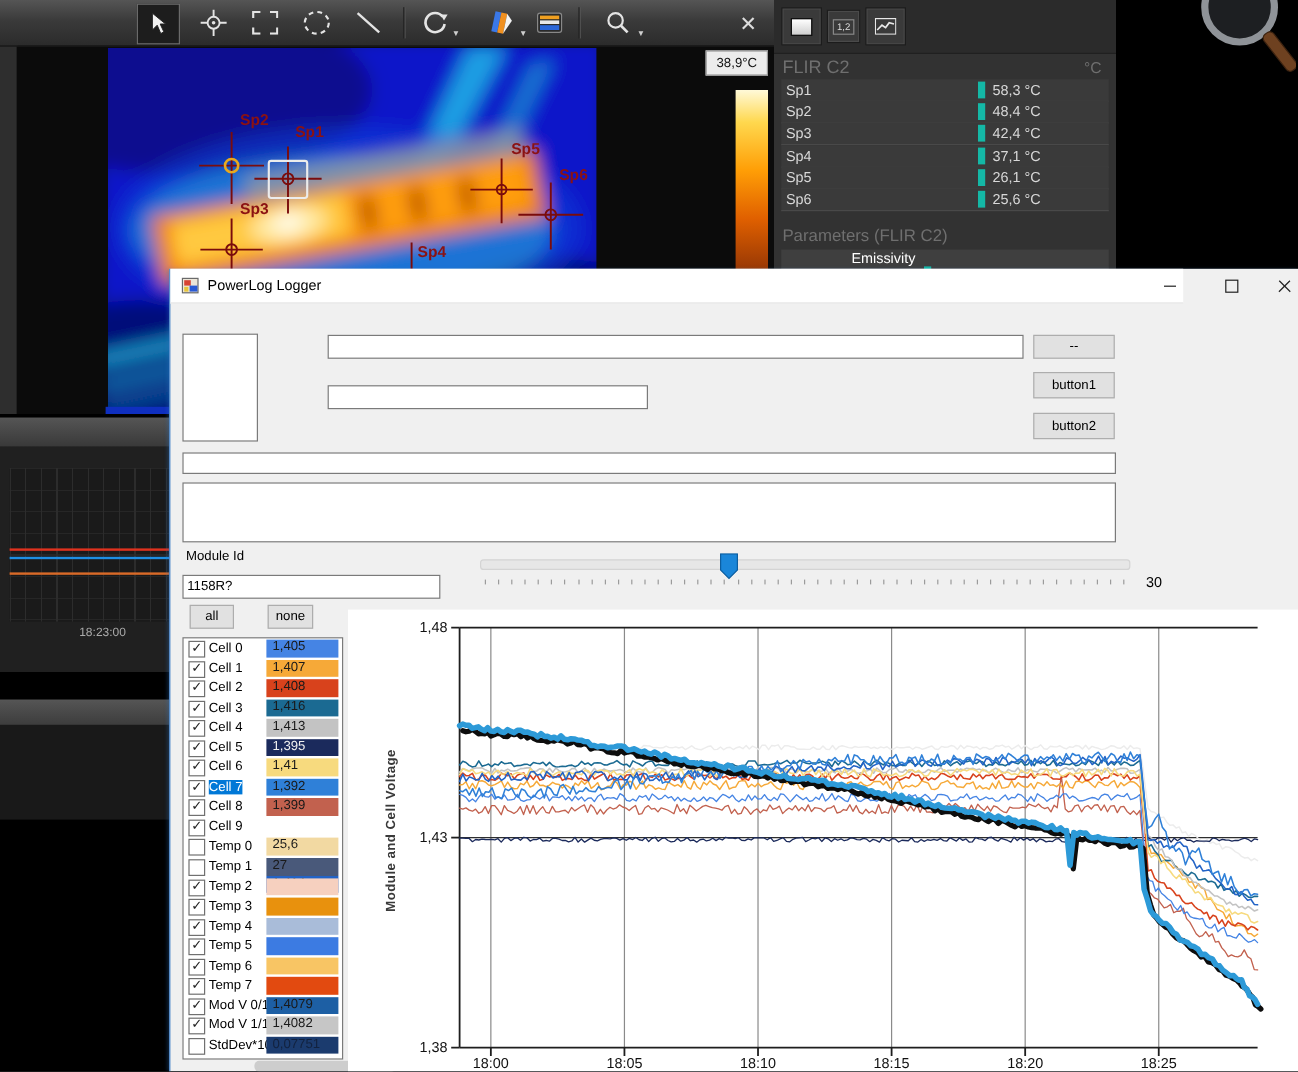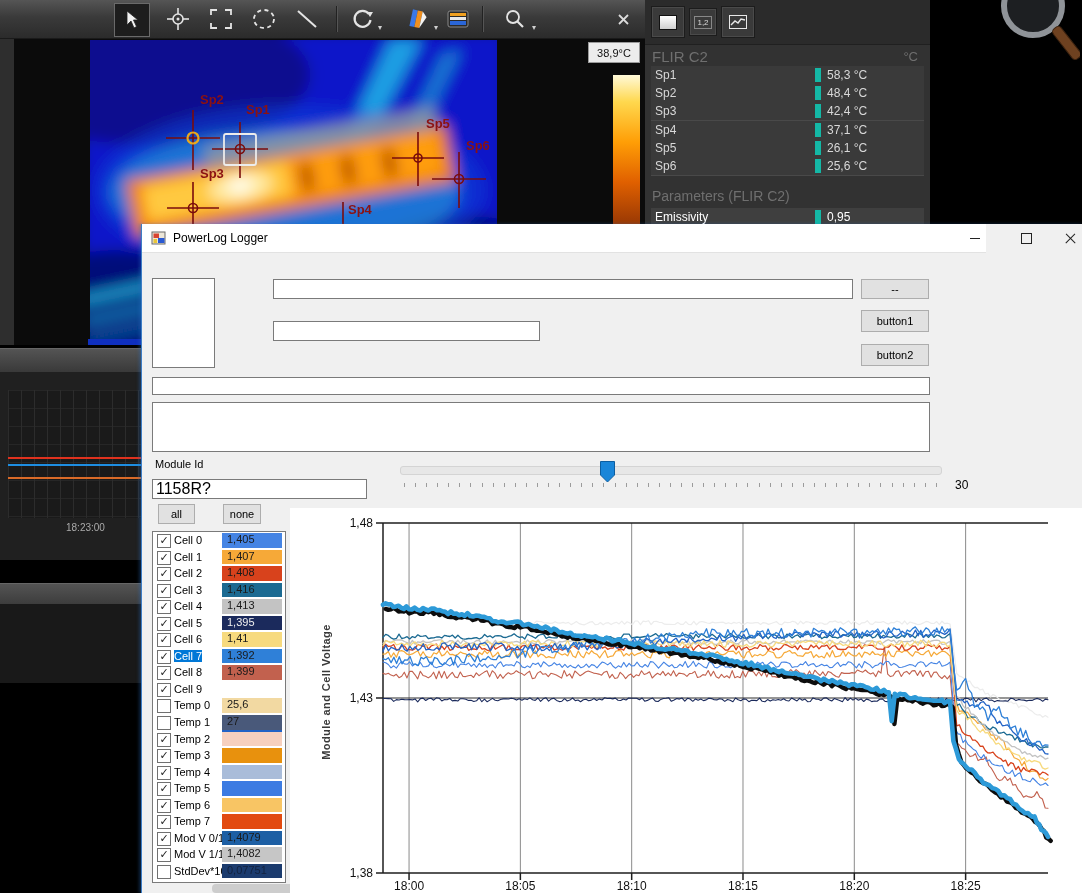--- a/index.html
+++ b/index.html
@@ -53,21 +53,21 @@
      border-left:1px solid #3e7ec6;box-shadow:-2px 0 3px rgba(40,110,190,.35);}
   #pltitle{left:142px;top:224px;width:844px;height:28px;background:#fff;border-bottom:1px solid #e2e2e2;}
   #pltitle .ttl{position:absolute;left:31px;top:7px;font-size:12px;color:#000;}
   .winbtn{position:absolute;top:0;width:45px;height:28px;display:flex;align-items:center;justify-content:center;}
   .tb{width:10px;height:1px;background:#222;}
   .maxbox{width:9px;height:9px;border:1px solid #222;}
   .xwrap{position:relative;width:11px;height:11px;}
   .xwrap i{position:absolute;left:-1px;top:5px;width:13px;height:1.4px;background:#222;}
   .xwrap i:first-child{transform:rotate(45deg);} .xwrap i:last-child{transform:rotate(-45deg);}
 
-  .tbox{position:absolute;background:#fff;border:1px solid #7a7a7a;font-size:16px;color:#000;
+  .tbox{position:absolute;background:#fff;border:1px solid #7a7a7a;font-size:11px;color:#000;
         font-family:"Liberation Sans",sans-serif;padding:0 3px;box-sizing:border-box;outline:none;}
   .btn{position:absolute;background:#e1e1e1;border:1px solid #adadad;font-size:11px;color:#000;
        display:flex;align-items:center;justify-content:center;box-sizing:border-box;}
   #listen-btn{font-size:15px;font-weight:bold;}
 
   #mod-label{left:155px;top:458px;font-size:11px;color:#000;}
   #slider-track{left:400px;top:466px;width:540px;height:7px;background:#e7e7e7;border:1px solid #d4d4d4;border-radius:3px;}
   #slider-ticks{left:400px;top:483px;width:540px;height:4px;}
   #slider-ticks i{position:absolute;top:0;width:1px;height:4px;background:#9b9b9b;}
   #slider-val{left:955px;top:478px;font-size:12px;color:#000;}
@@ -276,21 +276,21 @@
           <span class="lbl">Sp5</span>
           <span class="val">26,1 °C</span>
         </div>
         <div class="flir-row" style="top: 157px;">
           <span class="lbl">Sp6</span>
           <span class="val">25,6 °C</span>
         </div>
       </div>
     <div class="abs flir-h" style="left:7px;top:188px;font-size:14px;">Parameters (FLIR C2)</div>
     <div id="flir-params">
-        <div class="flir-row" style="top: 208px; background: rgb(63, 63, 63);">
+        <div class="flir-row" style="top: 208px; background: rgb(63, 63, 63); flex-direction: column;">
           <span class="lbl" style="color: rgb(255, 255, 255);">Emissivity</span>
           <span class="val" style="color: rgb(255, 255, 255);">0,95</span>
         </div>
       </div>
   </div>
   <div class="abs" id="black-right"></div>
 
   <svg class="abs" id="magnifier" width="85" height="95" viewBox="0 0 85 95">
     <circle cx="38" cy="34" r="29" fill="#1d1f22" stroke="#8f9398" stroke-width="6"></circle>
     <path d="M16,22 A27 27 0 0 1 56,16" fill="none" stroke="#caccd0" stroke-width="4" opacity="0.5"></path>

